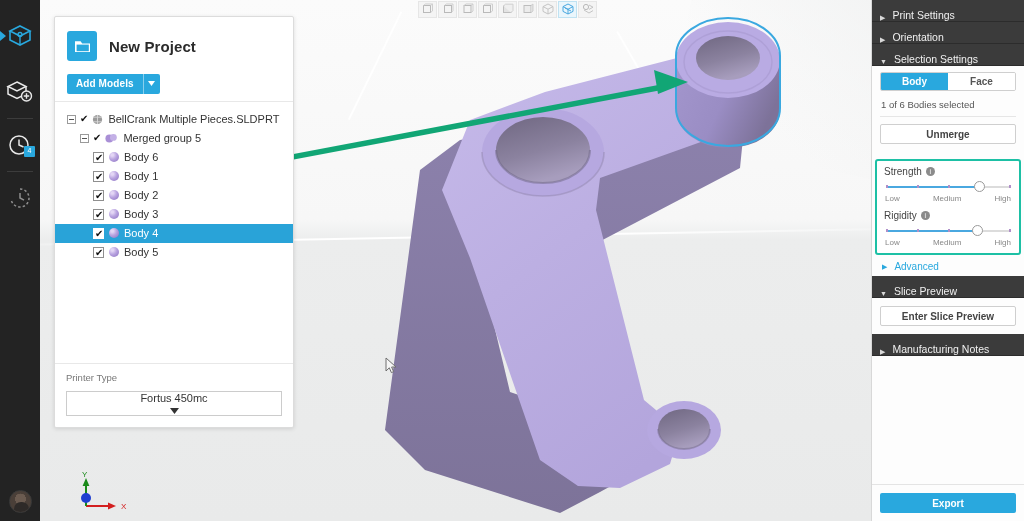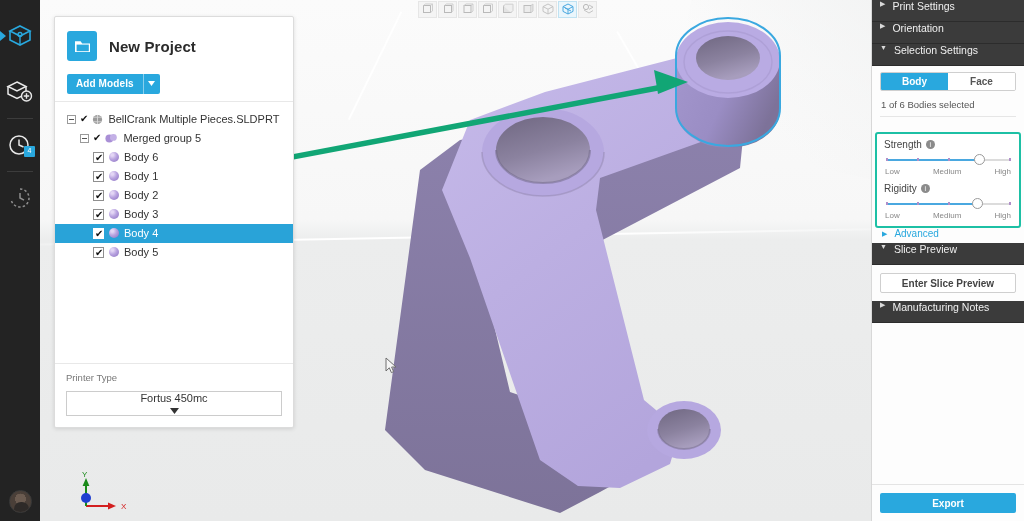--- a/index.html
+++ b/index.html
@@ -141,21 +141,21 @@
   }
 
   
   .right-panel {
     position: absolute; right: 0; top: 0; width: 153px; height: 521px;
     background: #fdfdfd; border-left: 1px solid #d8d8d8; z-index: 30;
     display: flex; flex-direction: column;
   }
   .sec-head {
     height: 22px; background: #3b3b3b; color: #f0f0f0; font-size: 10.5px;
-    display: flex; align-items: flex-start; padding-left: 8px; cursor: pointer;
+    display: flex; align-items: flex-end; padding-left: 8px; cursor: pointer;
     border-bottom: 1px solid #2c2c2c;
   }
   .tri { margin-right: 7px; font-size: 7px; line-height: 7px; color: #d9d9d9; }
   .sec-body { padding: 6px 8px 8px 8px; background: #fdfdfd; }
   .seg {
     display: flex; height: 19px; border: 1px solid #cfcfcf; border-radius: 2px;
     overflow: hidden; margin-bottom: 7px;
   }
   .seg-btn {
     flex: 1; display: flex; align-items: center; justify-content: center;
@@ -180,21 +180,21 @@
   .sl-track { position: relative; height: 9px; margin: 0 2px 3px 2px; }
   .sl-rail { position: absolute; left: 0; right: 0; top: 4px; height: 1.5px; background: #dcdcdc; }
   .sl-fill { position: absolute; left: 0; top: 4px; height: 1.5px; background: #4aa8e0; }
   .sl-tick { position: absolute; top: 3px; width: 2px; height: 3px; background: #b08fc9; }
   .sl-knob {
     position: absolute; top: -1px; width: 11px; height: 11px; margin-left: -5px;
     border-radius: 50%; background: #fff; border: 1.5px solid #9a9a9a; cursor: pointer;
   }
   .sl-scale { display: flex; justify-content: space-between; font-size: 8px; color: #888; padding: 0 1px; }
   .adv-link {
-    font-size: 10px; color: #29a8de; padding: 0 0 4px 10px; display: flex; align-items: center; cursor: pointer;
+    font-size: 10px; color: #29a8de; padding: 6px 0 4px 10px; display: flex; align-items: center; cursor: pointer;
   }
   .adv-link .tri { color: #29a8de; }
   .rp-spacer { flex: 1; background: #fdfdfd; }
   .rp-footer { padding: 8px; border-top: 1px solid #e4e4e4; background: #fdfdfd; }
   .btn-primary {
     height: 20px; background: #29a8de; border-radius: 2px; color: #fff;
     font-size: 10px; font-weight: bold; display: flex; align-items: center;
     justify-content: center; margin-bottom: 7px; cursor: pointer;
   }
   .btn-primary:last-child { margin-bottom: 0; }
@@ -506,20 +506,21 @@
       <span class="tri">▼</span>
       <span>Selection Settings</span>
     </div>
 
     <div class="sec-body">
       <div class="seg">
         <div class="seg-btn on">Body</div>
         <div class="seg-btn">Face</div>
       </div>
       <div class="sel-count">1 of 6 Bodies selected</div>
+      <div class="btn-outline">Unmerge</div>
     </div>
 
     <div class="hl-box">
       <div class="sl-label">
         <span>Strength</span>
         <i class="info-i">i</i>
       </div>
       <div class="sl-track">
         <div class="sl-rail"></div>
         <div class="sl-fill" style="width:75%;"></div>

